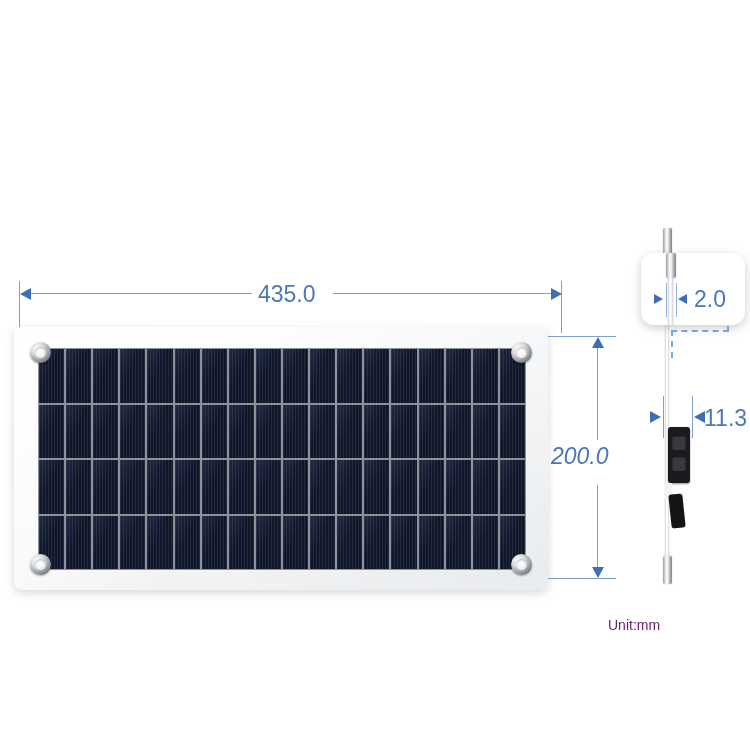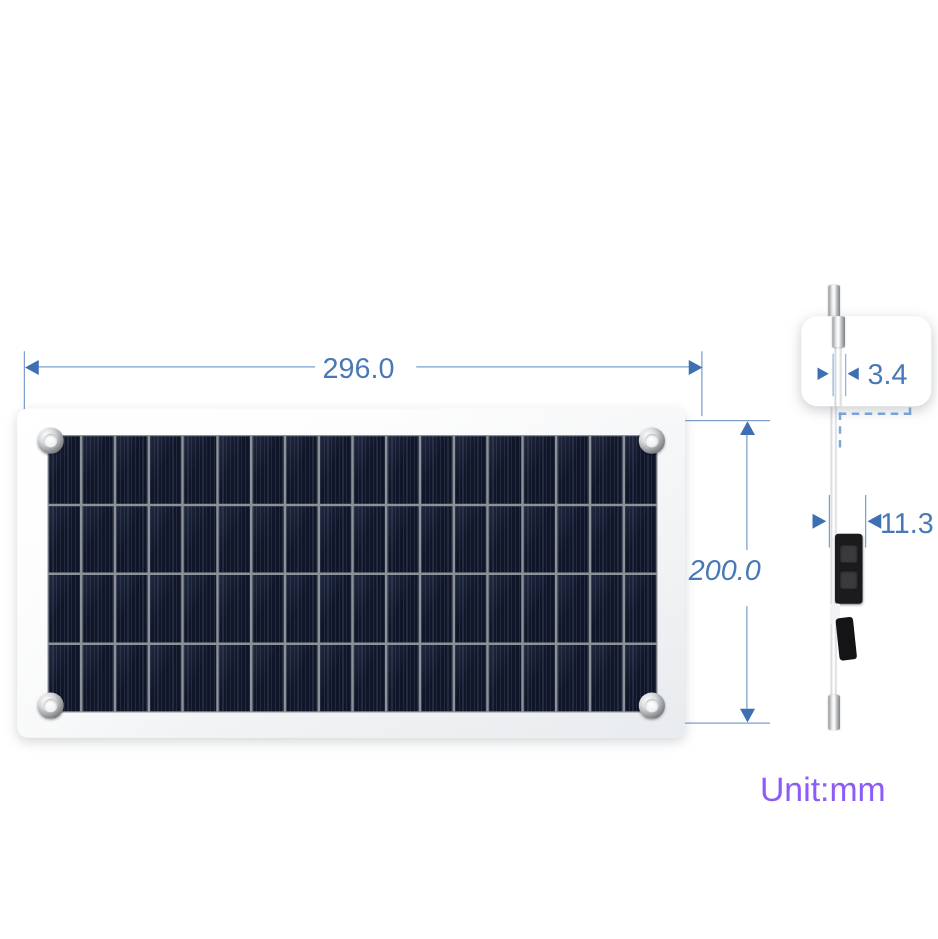--- a/index.html
+++ b/index.html
@@ -140,42 +140,42 @@
     border-radius:13px;
     box-shadow:0 3px 10px rgba(120,128,138,0.40);
     overflow:hidden;
   }
   .callout-inner{position:absolute;left:0;top:0;width:100%;height:100%;}
   .lead-dash{position:absolute;border-color:#7ba8dd;border-style:dashed;}
 
   .unit{
     position:absolute;
     left:608px;top:617px;
-    color:#8b5cf6;
-    font-size:27px;
+    color:#701a75;
+    font-size:14px;
   }
 </style>
 </head>
 <body>
 
 <div id="stage">
 
 
   <div class="dimline ext-v" style="left:19px;top:281px;height:52px;"></div>
 
   <div class="dimline ext-v" style="left:561px;top:281px;height:52px;"></div>
 
   <div class="dimline dim-h" style="left:30px;top:293px;width:222px;"></div>
 
   <div class="dimline dim-h" style="left:333px;top:293px;width:219px;"></div>
 
   <div class="arrow arrow-left" style="left:20px;top:288px;"></div>
   <div class="arrow arrow-right" style="left:551px;top:288px;"></div>
 
-  <div class="dimtext" style="left:258px;top:281px;">296.0</div>
+  <div class="dimtext" style="left:258px;top:281px;">435.0</div>
 
   <div class="dimline ext-h" style="left:528px;top:336px;width:88px;"></div>
 
   <div class="dimline ext-h" style="left:528px;top:578px;width:88px;"></div>
 
   <div class="dimline dim-v" style="left:597px;top:344px;height:96px;"></div>
 
   <div class="dimline dim-v" style="left:597px;top:485px;height:88px;"></div>
 
   <div class="arrow arrow-up" style="left:592px;top:337px;"></div>
@@ -304,19 +304,19 @@
 
       <div class="cable-wire" style="left:27px;top:0px;height:72px;width:5px;"></div>
       <div class="ferrule" style="left:25px;top:0px;height:25px;width:10px;"></div>
 
       <div class="dimline ext-v" style="left:25px;top:30px;height:34px;background:#8fb4dd;"></div>
       <div class="dimline ext-v" style="left:35px;top:30px;height:34px;background:#8fb4dd;"></div>
 
       <div class="arrow arrow-right" style="left:13px;top:41px;border-left-width:9px;border-top-width:5px;border-bottom-width:5px;"></div>
       <div class="arrow arrow-left" style="left:37px;top:41px;border-right-width:9px;border-top-width:5px;border-bottom-width:5px;"></div>
 
-      <div class="dimtext" style="left:53px;top:33px;font-size:23px;">3.4</div>
+      <div class="dimtext" style="left:53px;top:33px;font-size:23px;">2.0</div>
     </div>
   </div>
 
   <div class="unit">Unit:mm</div>
 
 </div>
 
 </body></html>

